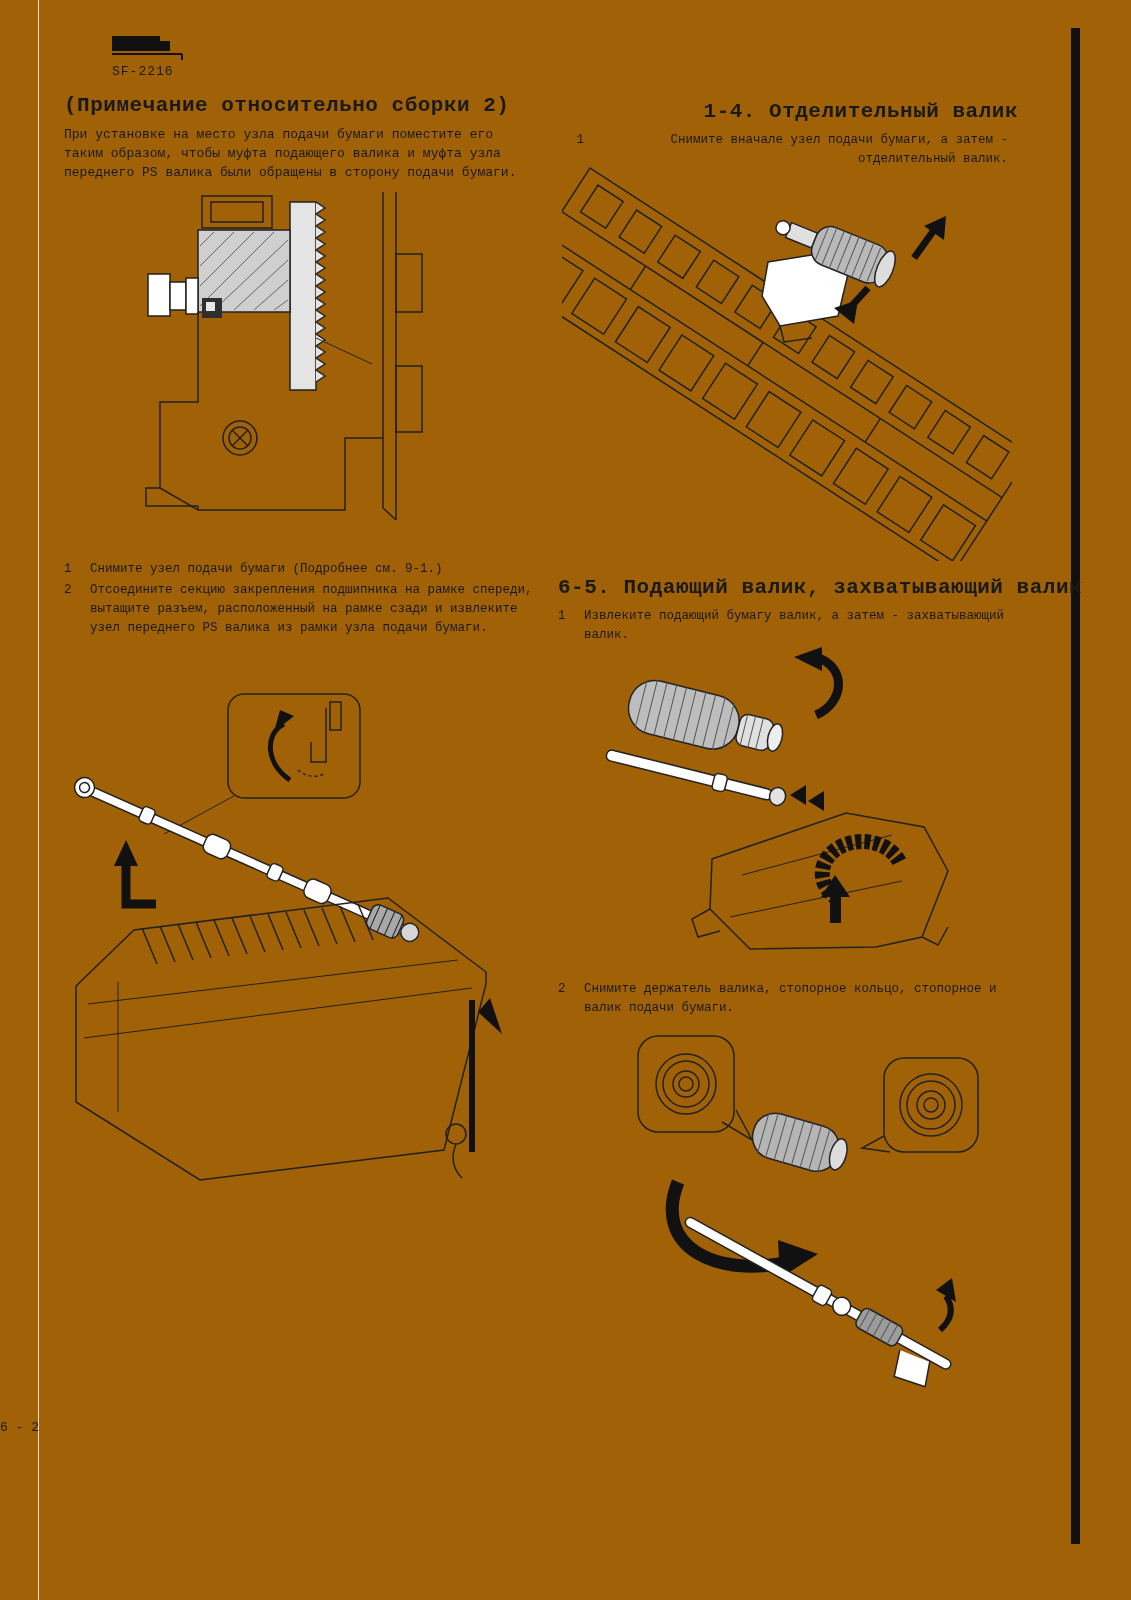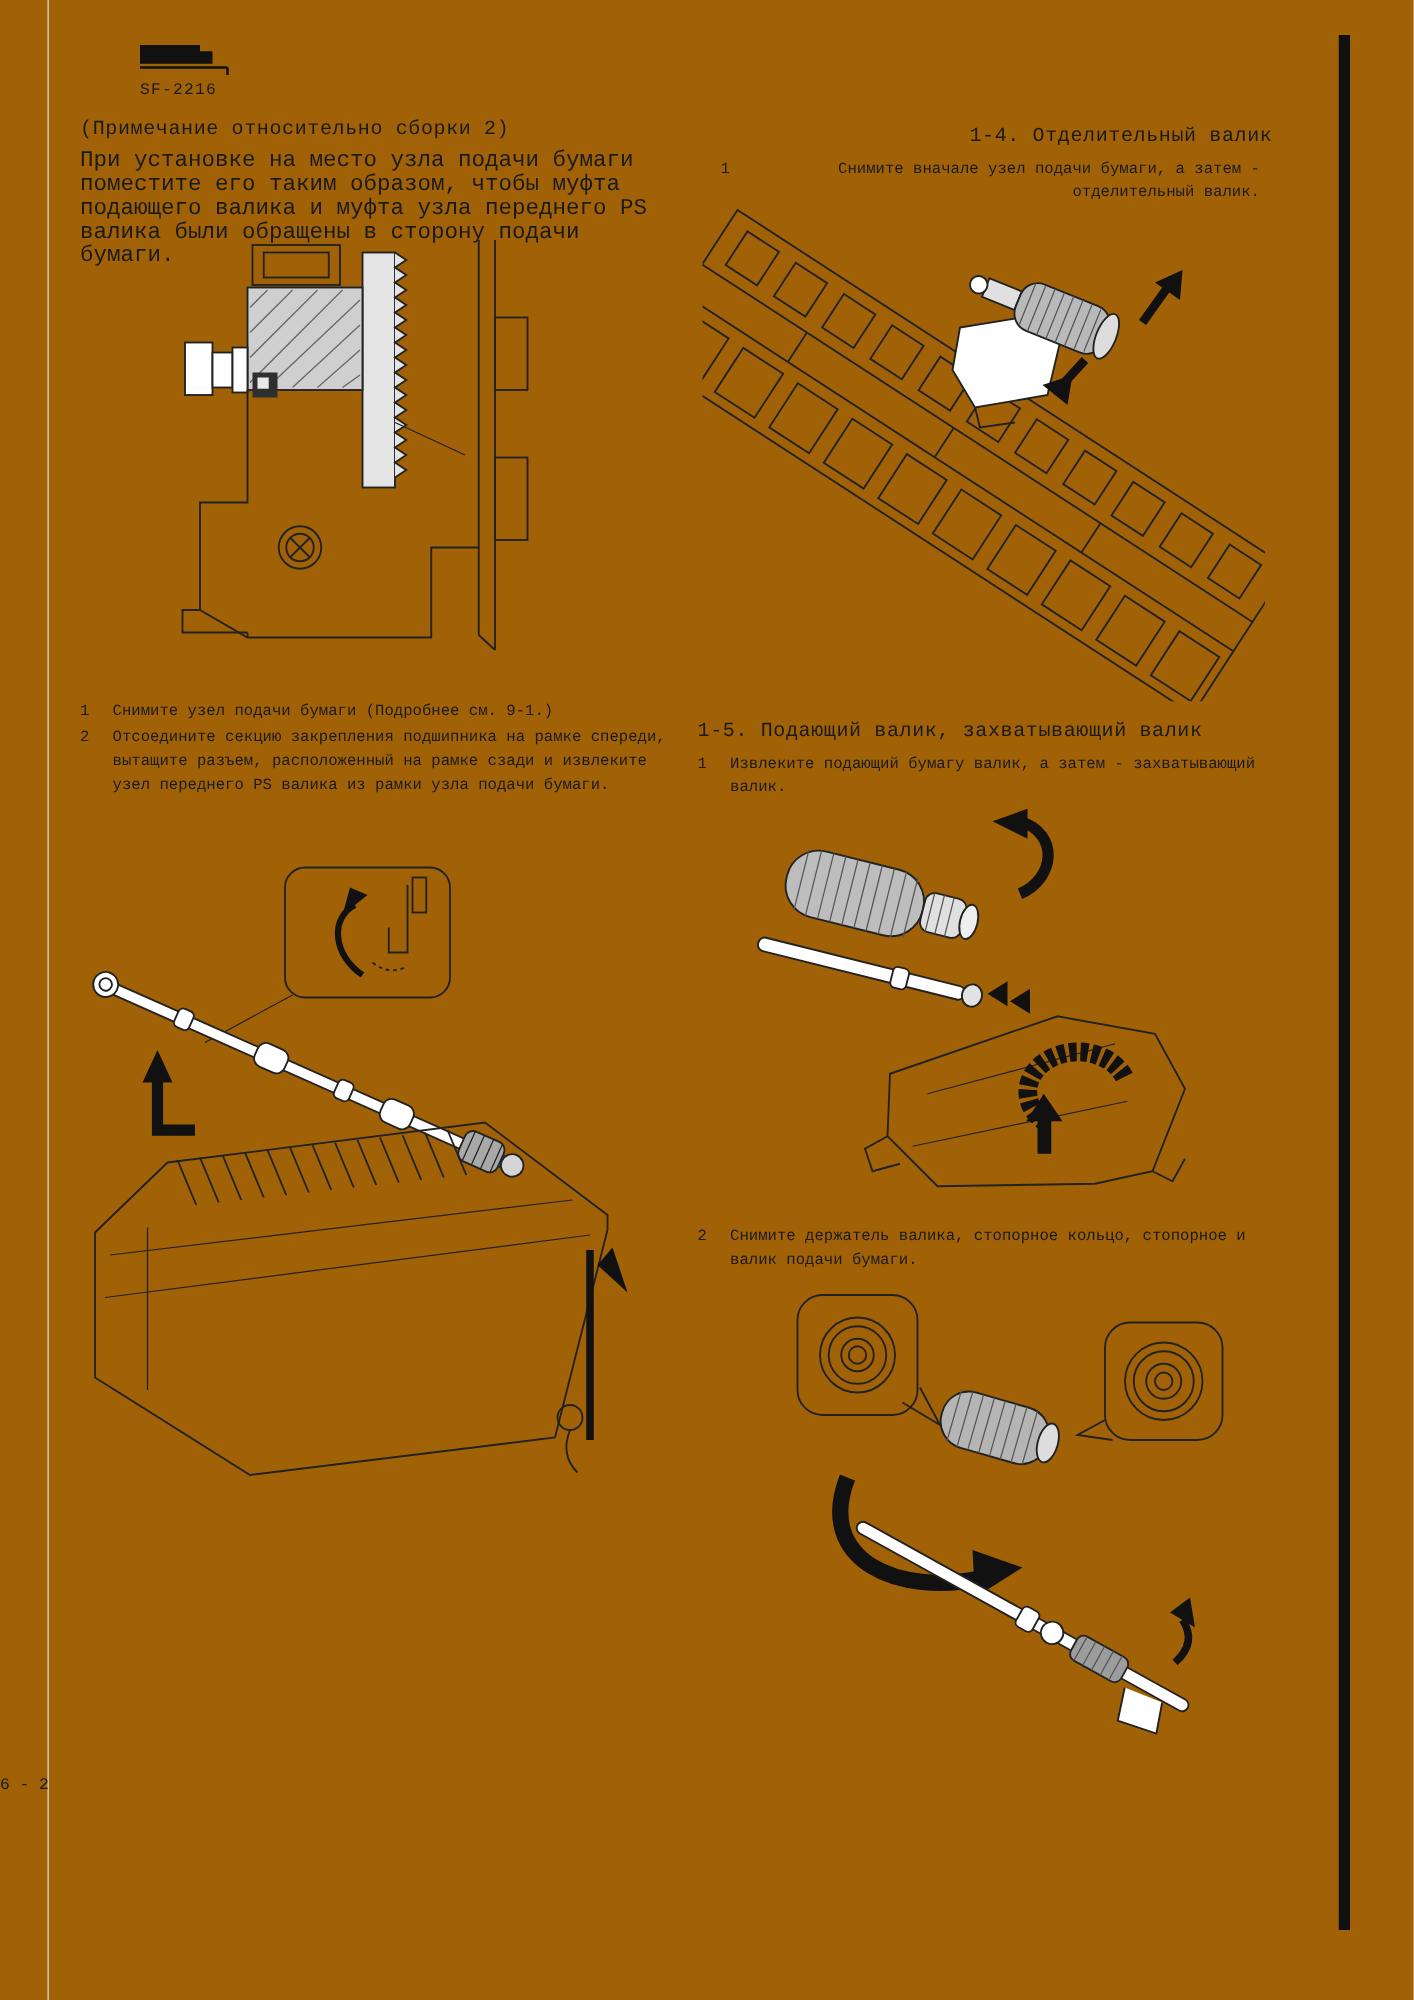--- a/index.html
+++ b/index.html
@@ -7,22 +7,22 @@
   .page {
     position: relative; width: 1131px; height: 1600px;
     background: #a16207; color: #1a1a1a; overflow: hidden;
     font-family: "Liberation Mono", "DejaVu Sans Mono", monospace;
   }
   .edge-line { position: absolute; left: 38px; top: 0; width: 1px; height: 1600px; background: #dcdcd6; }
   .right-bar { position: absolute; left: 1071px; top: 28px; width: 9px; height: 1516px; background: #101010; }
   .abs { position: absolute; }
   .logo { position: absolute; left: 112px; top: 36px; }
   .model { font-size: 13px; letter-spacing: 1px; margin-top: 2px; }
-  h3.sec { font-size: 16px; font-weight: normal; margin: 0 0 8px 0; letter-spacing: 0.5px; white-space: nowrap; }
-  p.body { font-size: 18px; line-height: 19px; margin: 0; }
+  h3.sec { font-size: 21px; font-weight: bold; margin: 0 0 8px 0; letter-spacing: 0.5px; white-space: nowrap; }
+  p.body { font-size: 13px; line-height: 19px; margin: 0; }
   .steps { display: flex; flex-direction: column; gap: 2px; }
   .step { display: flex; font-size: 12.5px; line-height: 19px; }
   .step .num { flex: 0 0 26px; }
   .step .txt { flex: 1; }
   .pagenum { position: absolute; left: 0; top: 1420px; width: 1075px; text-align: left; font-size: 13px; }
   svg { display: block; }
 </style>
 </head>
 <body>
 
@@ -197,21 +197,21 @@
         <ellipse cx="76" cy="20" rx="8" ry="19" fill="#ddd" stroke="#222" stroke-width="1.5"></ellipse>
       </g>
       <path d="M306,122 L284,146" stroke="#111" stroke-width="7" fill="none"></path>
       <polygon points="272,142 292,158 296,134" fill="#111"></polygon>
       <path d="M352,92 L372,64" stroke="#111" stroke-width="7" fill="none"></path>
       <polygon points="362,60 382,74 384,50" fill="#111"></polygon>
     </svg>
   </div>
 
   <div class="abs" style="left:558px; top:576px; width:470px;">
-    <h3 class="sec">1-5. Подающий валик, захватывающий валик</h3>
+    <h3 class="sec">6-5. Подающий валик, захватывающий валик</h3>
     <div class="steps">
       <div class="step">
         <span class="num">1</span>
         <span class="txt" style="max-width:424px">Извлеките подающий бумагу валик, а затем - захватывающий валик.</span>
       </div>
     </div>
   </div>
 
   <div class="abs" style="left:592px; top:645px;">
     <svg width="370" height="320" viewBox="0 0 370 320">

